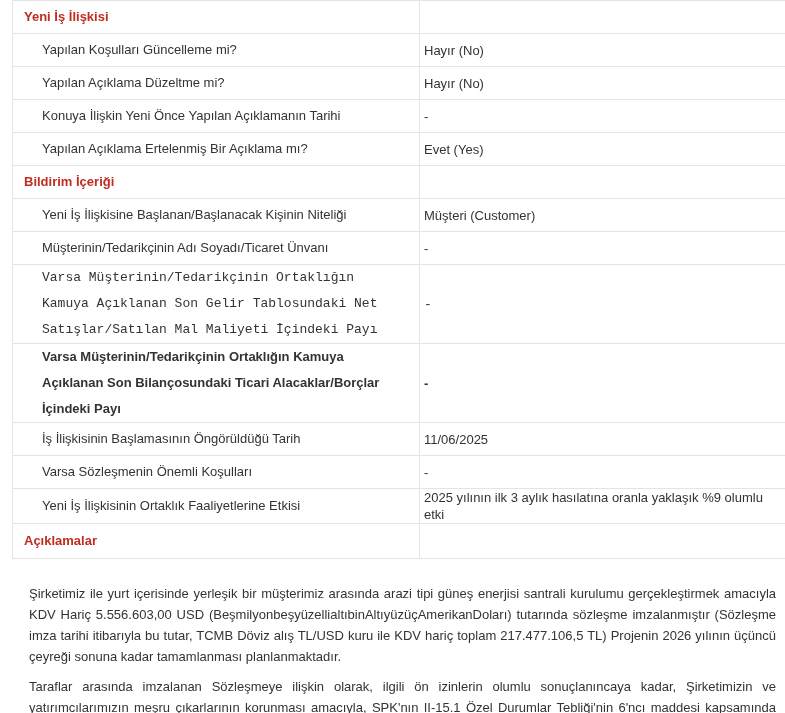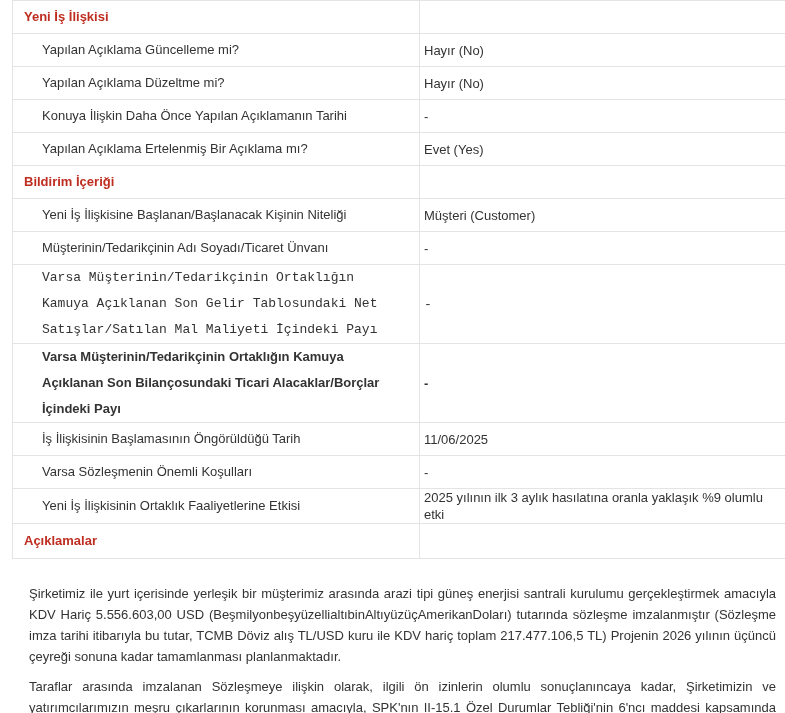--- a/index.html
+++ b/index.html
@@ -70,31 +70,31 @@
 <div class="page">
 
   <div class="disclosure-table">
 
     <div class="row section">
       <div class="cell label">Yeni İş İlişkisi</div>
       <div class="cell value"></div>
     </div>
 
     <div class="row">
-      <div class="cell label">Yapılan Açıklama Güncelleme mi?</div>
+      <div class="cell label">Yapılan Koşulları Güncelleme mi?</div>
       <div class="cell value">Hayır (No)</div>
     </div>
 
     <div class="row">
       <div class="cell label">Yapılan Açıklama Düzeltme mi?</div>
       <div class="cell value">Hayır (No)</div>
     </div>
 
     <div class="row">
-      <div class="cell label">Konuya İlişkin Daha Önce Yapılan Açıklamanın Tarihi</div>
+      <div class="cell label">Konuya İlişkin Yeni Önce Yapılan Açıklamanın Tarihi</div>
       <div class="cell value">-</div>
     </div>
 
     <div class="row">
       <div class="cell label">Yapılan Açıklama Ertelenmiş Bir Açıklama mı?</div>
       <div class="cell value">Evet (Yes)</div>
     </div>
 
     <div class="row section">
       <div class="cell label">Bildirim İçeriği</div>

